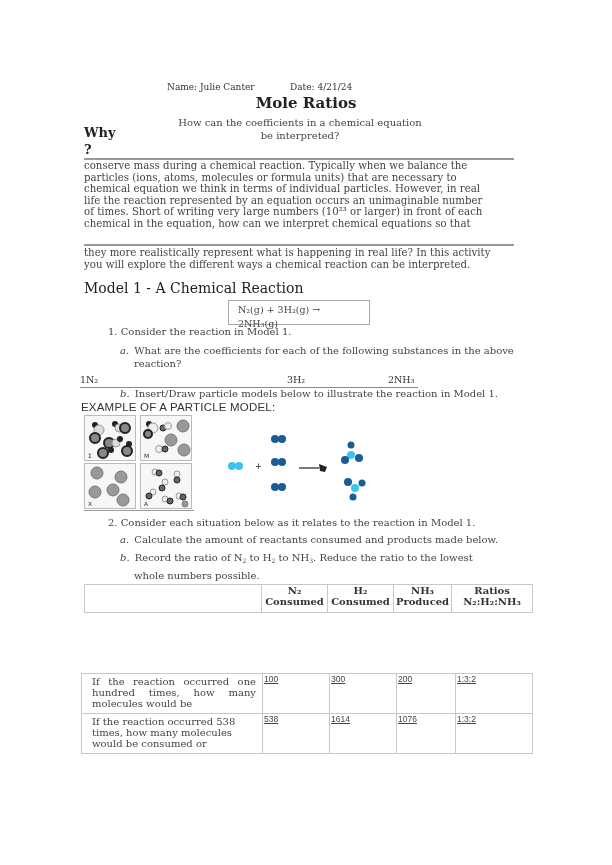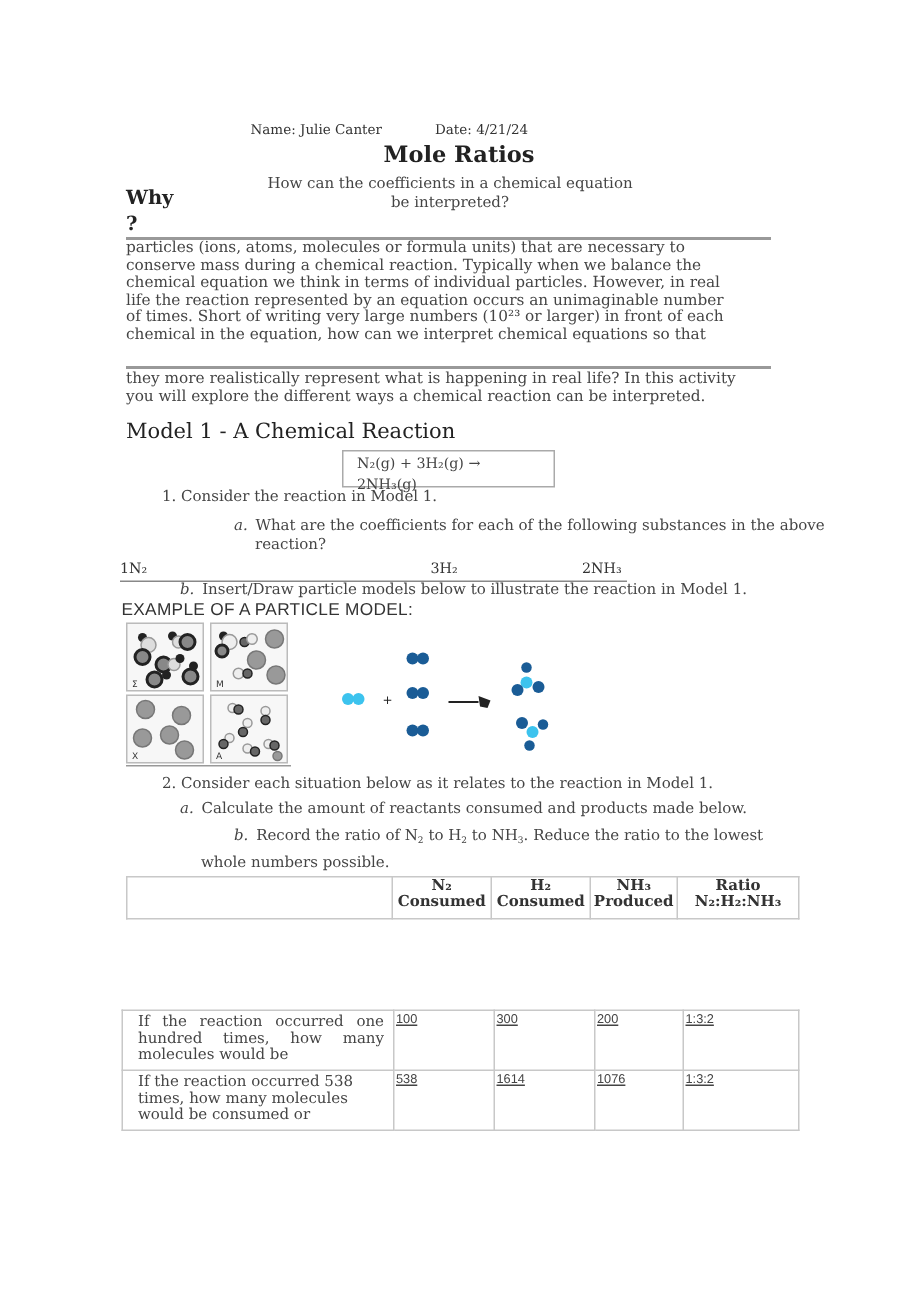--- a/index.html
+++ b/index.html
@@ -16,21 +16,21 @@
 
   .para { left:84px; width:432px; font-size:10.2px; line-height:11.6px; color:#444; }
 
   .model-title { left:84px; top:280px; font-size:14px; font-weight:normal; color:#222; }
   .eq-box { left:228px; top:300px; width:140px; height:23px; border:1px solid #aaa; }
   .eq-text { left:238px; top:304px; font-size:9.5px; color:#444; }
   .eq-text2 { left:238px; top:318px; font-size:9.5px; color:#444; }
   .q1 { left:108px; top:326px; font-size:10px; color:#444; }
   .q1a { left:120px; top:344px; width:390px; font-size:10px; line-height:13px; color:#444; }
   .q1a i { font-style:italic; margin-right:2px; }
-  .hang { padding-left:14px; text-indent:-14px;margin-left:36px; }
+  .hang { padding-left:14px; text-indent:-14px; }
 
   .ans-line { top:387px; height:1px; background:#888; }
   .ans { top:374px; font-size:9.5px; color:#333;text-align:right; }
   .q1b { left:120px; top:388px; font-size:10px; color:#444; }
   .example { left:81px; top:401px; font-family:"Liberation Sans", sans-serif; font-size:11.5px; color:#333; letter-spacing:0.2px; }
 
   .grid-img { left:84px; top:415px; width:108px; height:95px; }
   .cell { position:absolute; width:50px; height:44px; border:1px solid #bbb; background:#f7f7f7; }
   .under { left:84px; top:510px; width:110px; height:1px; background:#999; }
 
@@ -57,22 +57,22 @@
   <div>be interpreted?</div>
 </div>
 <div class="abs why">
   <div>Why</div>
   <div>?</div>
 </div>
 
 <div class="abs rule" style="left:84px; top:158px; width:430px;"></div>
 
 <div class="abs para" style="top:160px;">
+  <div>conserve mass during a chemical reaction. Typically when we balance the</div>
   <div>particles (ions, atoms, molecules or formula units) that are necessary to</div>
-  <div>conserve mass during a chemical reaction. Typically when we balance the</div>
   <div>chemical equation we think in terms of individual particles. However, in real</div>
   <div>life the reaction represented by an equation occurs an unimaginable number</div>
   <div>of times. Short of writing very large numbers (10²³ or larger) in front of each</div>
   <div>chemical in the equation, how can we interpret chemical equations so that</div>
 </div>
 <div class="abs rule" style="left:84px; top:244px; width:430px;"></div>
 <div class="abs para" style="top:247px;">
   <div>they more realistically represent what is happening in real life? In this activity</div>
   <div>you will explore the different ways a chemical reaction can be interpreted.</div>
 </div>
@@ -206,21 +206,21 @@
   <div style="padding-left:14px;">whole numbers possible.</div>
 </div>
 
 <table class="t" style="left:84px; top:584px; width:449px;">
   <tbody>
       <tr style="height:28px;">
     <th style="width:176px;"></th>
     <th style="width:65px;">N₂ Consumed</th>
     <th style="width:65px;">H₂ Consumed</th>
     <th style="width:57px;">NH₃ Produced</th>
-    <th>Ratio N₂:H₂:NH₃</th>
+    <th>Ratios N₂:H₂:NH₃</th>
   </tr>
 </tbody>
   </table>
 
 <table class="t" style="left:81px; top:673px; width:452px;border-radius:17px;">
   <tbody>
       <tr style="height:40px;">
     <td class="rowlabel" style="width:164px; text-align:justify;">If the reaction occurred one hundred times, how many molecules would be</td>
     <td class="val" style="width:65px;">100</td>
     <td class="val" style="width:65px;">300</td>

